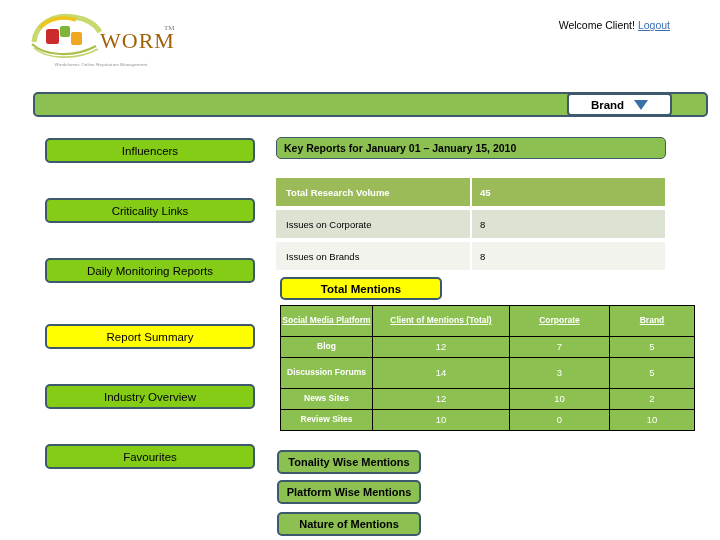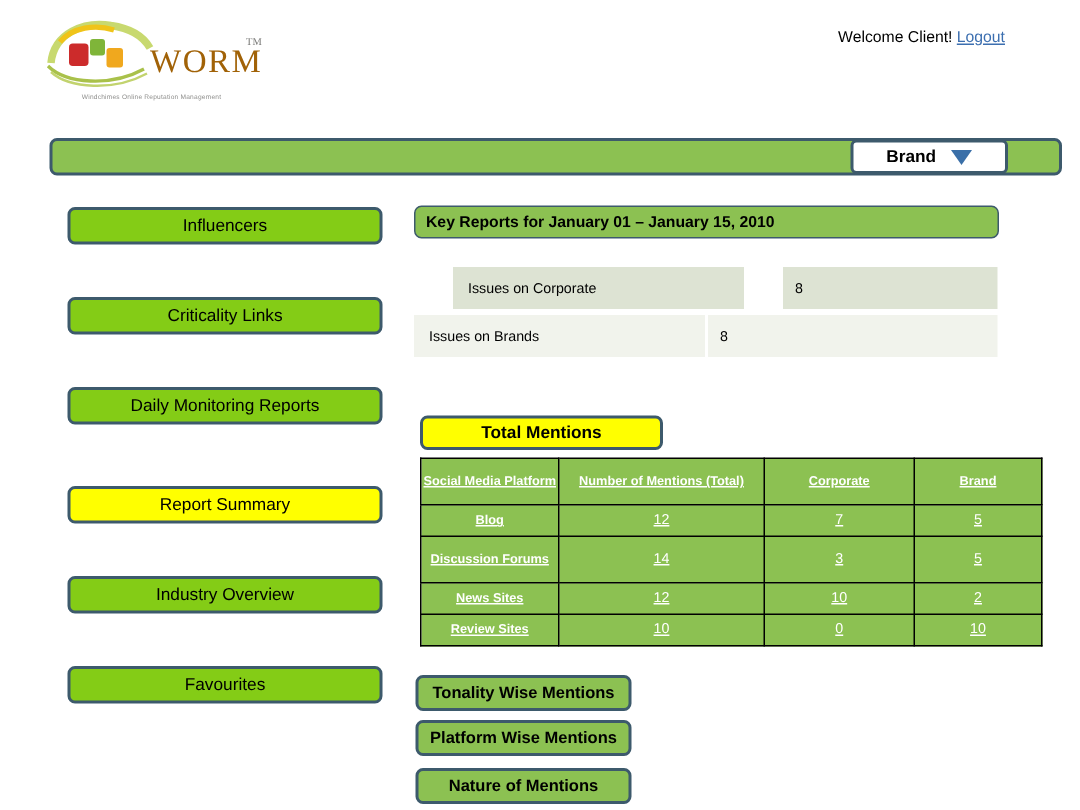--- a/index.html
+++ b/index.html
@@ -191,21 +191,20 @@
   .ks-row.head .ks-label,
   .ks-row.head .ks-value {
     background: #9BBB59;
     color: #ffffff;
     font-weight: bold;
   }
   .ks-row.alt .ks-label,
   .ks-row.alt .ks-value {
     background: #DDE3D3;
     color: #000000;
-    margin-left: 26px;
   }
   .ks-row.plain .ks-label,
   .ks-row.plain .ks-value {
     background: #F1F3EC;
     color: #000000;
   }
 
   
   #total-mentions-btn {
     position: absolute;
@@ -237,21 +236,20 @@
   }
   #mentions-table td, #mentions-table th {
     border: 1px solid #000000;
     background: #8CC152;
     color: #ffffff;
     font-size: 8.5px;
     font-weight: bold;
     text-align: center;
     padding: 2px 1px;
     line-height: 1.15;
-    text-decoration: underline;
   }
   #mentions-table th {
     text-decoration: underline;
     height: 26px;
   }
   #mentions-table td.platform {
     height: 16px;
   }
   #mentions-table td.num {
     font-weight: normal;
@@ -326,20 +324,24 @@
 </div>
 <div class="side-btn" style="top:444px">
   <span>Favourites</span>
 </div>
 
 <div id="report-title-bar">
   <span>Key Reports for January 01 – January 15, 2010</span>
 </div>
 
 <div id="key-stats">
+  <div class="ks-row head">
+    <div class="ks-label">Total Research Volume</div>
+    <div class="ks-value">45</div>
+  </div>
   <div class="ks-row alt">
     <div class="ks-label">Issues on Corporate</div>
     <div class="ks-value">8</div>
   </div>
   <div class="ks-row plain">
     <div class="ks-label">Issues on Brands</div>
     <div class="ks-value">8</div>
   </div>
 </div>
 
@@ -350,21 +352,21 @@
 <table id="mentions-table">
   <colgroup>
     <col style="width:92px">
       <col style="width:137px">
       <col style="width:100px">
       <col style="width:85px">
   </colgroup>
   <thead>
     <tr>
       <th>Social Media Platform</th>
-      <th>Number of Mentions (Total)</th>
+      <th>Client of Mentions (Total)</th>
       <th>Corporate</th>
       <th>Brand</th>
     </tr>
   </thead>
   <tbody>
     <tr>
       <td class="platform">Blog</td>
       <td class="num">12</td>
       <td class="num">7</td>
       <td class="num">5</td>

